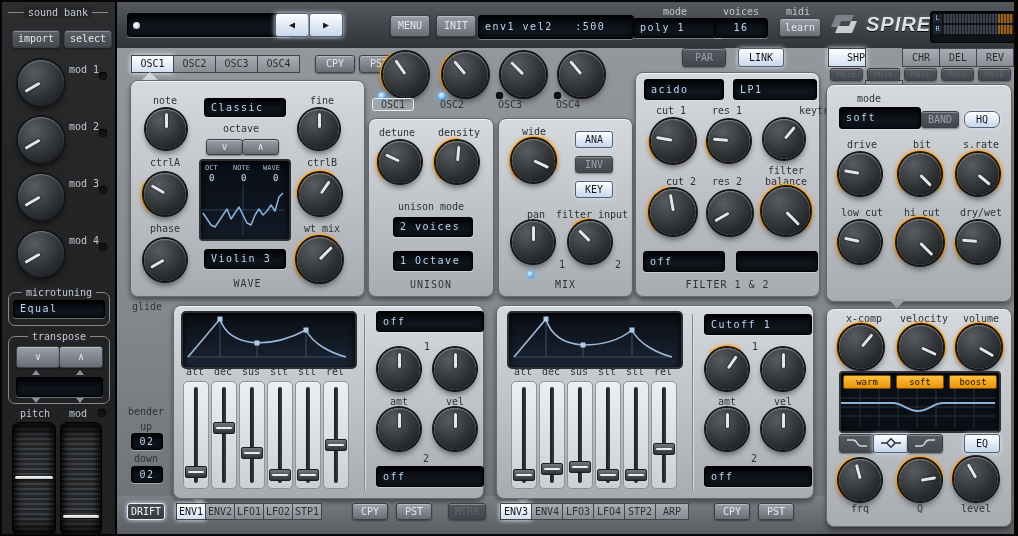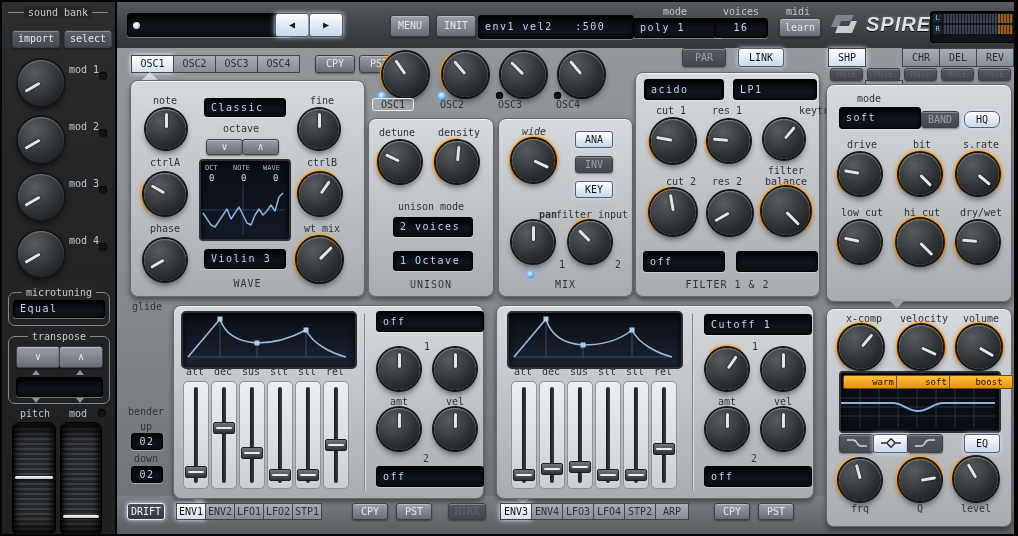--- a/index.html
+++ b/index.html
@@ -68,21 +68,21 @@
   .meter{position:absolute;background:#101318;border:1px solid #000;border-radius:3px;box-shadow:inset 0 1px 3px #000;padding:2px;}
   .mrow{display:flex;align-items:center;height:9px;margin-bottom:2px;}
   .mlbl{width:9px;font:7px "DejaVu Sans Mono",monospace;color:#aac4e0;background:#1d2530;text-align:center;line-height:9px;height:9px;}
   .mbar{flex:1;height:9px;margin-left:1px;
         background:linear-gradient(90deg,#39424e 0 79%,#96601f 79%),
                    repeating-linear-gradient(90deg,rgba(0,0,0,.55) 0 1px,transparent 1px 3px);
         background-blend-mode:overlay;}
   
   .vdiv{position:absolute;width:1px;background:#83878c;box-shadow:1px 0 0 #d8dbdf;}
   .eqtab{position:absolute;height:12px;background:linear-gradient(#ffc23e,#e8920c);color:#201403;
-         font:9px "DejaVu Sans Mono",monospace;text-align:center;line-height:12px;border:1px solid #7a4d06;border-radius:2px;padding-left:16px;}
+         font:9px "DejaVu Sans Mono",monospace;text-align:center;line-height:12px;border:1px solid #7a4d06;border-radius:2px;}
   .logo{position:absolute;display:flex;align-items:center;gap:6px;}
   .logo .word{font:italic bold 20px "Liberation Sans",sans-serif;color:#dde1e6;letter-spacing:1px;
               text-shadow:0 1px 1px #000,0 0 4px rgba(255,255,255,.25);}
   .tri{position:absolute;width:0;height:0;border-left:4px solid transparent;border-right:4px solid transparent;}
   .tri.u{border-bottom:5px solid #8d9196;}
   .tri.d{border-top:5px solid #8d9196;}
 </style>
 </head>
 <body>
 
@@ -337,32 +337,32 @@
           <i class="pt"></i>
         </i>
       </div>
     <span class="lb" style="left:0;top:82px;width:124px;">unison mode</span>
     <div class="disp dd" style="left:24px;top:98px;width:72px;height:18px;line-height:18px;">2 voices</div>
     <div class="disp dd" style="left:24px;top:132px;width:72px;height:18px;line-height:18px;">1 Octave</div>
     <span class="title" style="left:0;top:160px;width:124px;">UNISON</span>
   </div>
 
   <div class="panel" style="left:498px;top:118px;width:133px;height:177px;">
-    <span class="lb" style="left:10px;top:7px;width:50px;font-style:italic;">wide</span>
+    <span class="lb" style="left:10px;top:7px;width:50px;">wide</span>
     <div class="knob" style="left:13px;top:20px;--sz:43px;--a:115deg;--len:250deg;">
         <i class="arc"></i>
         <i class="cap"></i>
         <i class="pw">
           <i class="pt"></i>
         </i>
       </div>
     <div class="btn hi" style="left:76px;top:12px;width:36px;height:15px;line-height:15px;">ANA</div>
     <div class="btn dim" style="left:76px;top:37px;width:36px;height:15px;line-height:15px;">INV</div>
     <div class="btn hi" style="left:76px;top:62px;width:36px;height:15px;line-height:15px;">KEY</div>
-    <span class="lb" style="left:28px;top:90px;width:42px;font-weight:bold;">pan</span>
+    <span class="lb" style="left:16px;top:90px;width:42px;">pan</span>
     <span class="lb" style="left:56px;top:90px;width:74px;">filter input</span>
     <div class="knob" style="left:13px;top:102px;--sz:42px;--a:0deg;--len:0deg;">
         <i class="arc"></i>
         <i class="cap"></i>
         <i class="pw">
           <i class="pt"></i>
         </i>
       </div>
     <div class="knob" style="left:70px;top:102px;--sz:42px;--a:-45deg;--s:315deg;--len:45deg;">
         <i class="arc"></i>
@@ -429,21 +429,21 @@
           <i class="pt"></i>
         </i>
       </div>
     <div class="disp dd" style="left:7px;top:178px;width:74px;height:19px;line-height:19px;">off</div>
     <div class="disp dd" style="left:100px;top:178px;width:74px;height:19px;line-height:19px;"></div>
     <span class="title" style="left:0;top:206px;width:183px;">FILTER 1 &amp; 2</span>
   </div>
   <div class="btn dim" style="left:682px;top:48px;width:42px;height:17px;line-height:17px;">PAR</div>
   <div class="btn hi" style="left:738px;top:48px;width:44px;height:17px;line-height:17px;">LINK</div>
 
-  <div class="tab hi" style="left:828px;top:48px;width:36px;height:17px;line-height:17px;">SHP</div>
+  <div class="tab hi" style="left:828px;top:48px;width:36px;height:17px;line-height:17px;text-align:right;">SHP</div>
   <div class="tab" style="left:865px;top:48px;width:36px;height:17px;line-height:17px;margin-top:32px;">PHS</div>
   <div class="tab" style="left:902px;top:48px;width:36px;height:17px;line-height:17px;">CHR</div>
   <div class="tab" style="left:939px;top:48px;width:36px;height:17px;line-height:17px;">DEL</div>
   <div class="tab" style="left:976px;top:48px;width:36px;height:17px;line-height:17px;">REV</div>
   <div class="btn disabled" style="left:830px;top:68px;width:31px;height:11px;line-height:11px;font-size:8px;">MUTE</div>
   <div class="btn disabled" style="left:867px;top:68px;width:31px;height:11px;line-height:11px;font-size:8px;">MUTE</div>
   <div class="btn disabled" style="left:904px;top:68px;width:31px;height:11px;line-height:11px;font-size:8px;">MUTE</div>
   <div class="btn disabled" style="left:941px;top:68px;width:31px;height:11px;line-height:11px;font-size:8px;">MUTE</div>
   <div class="btn disabled" style="left:978px;top:68px;width:31px;height:11px;line-height:11px;font-size:8px;">MUTE</div>
 

